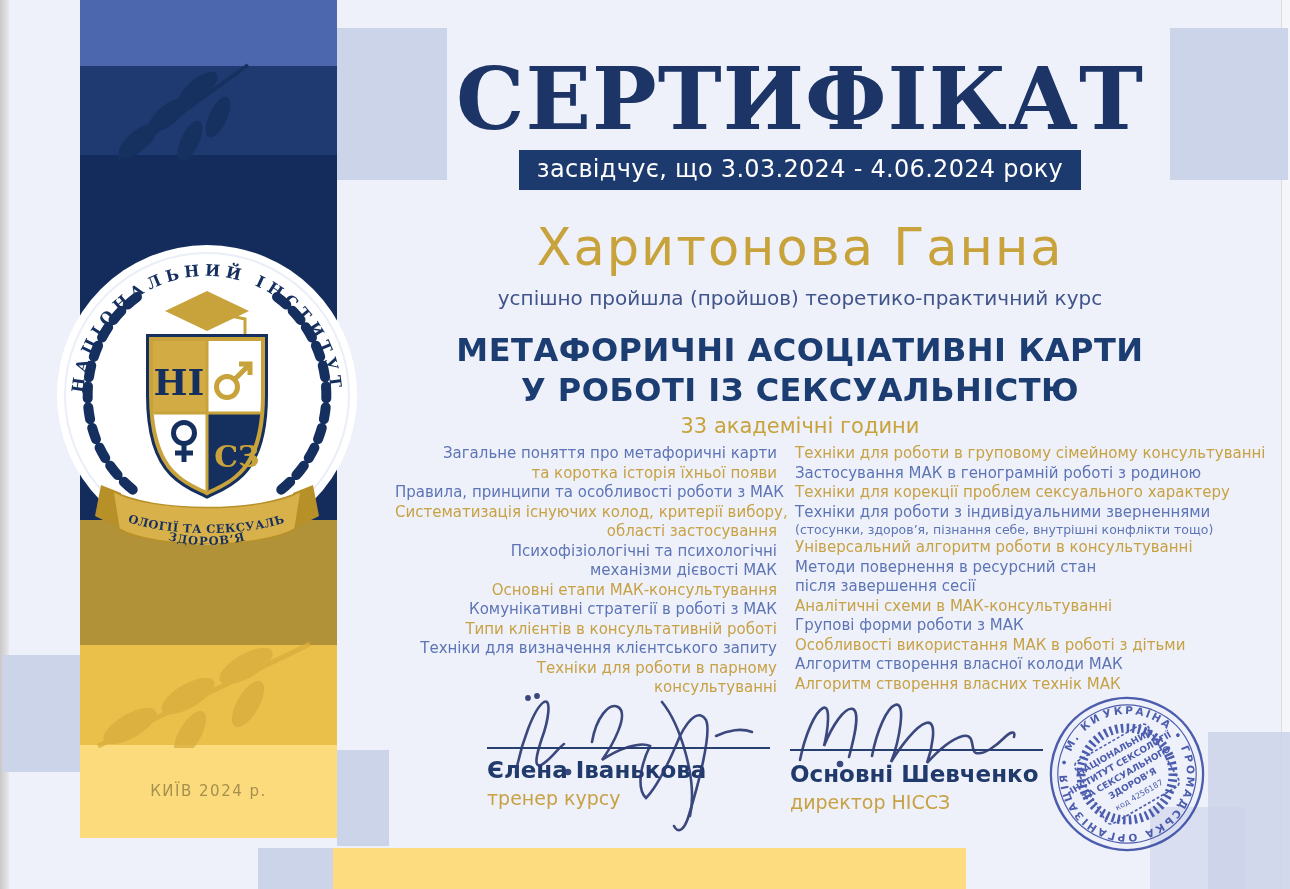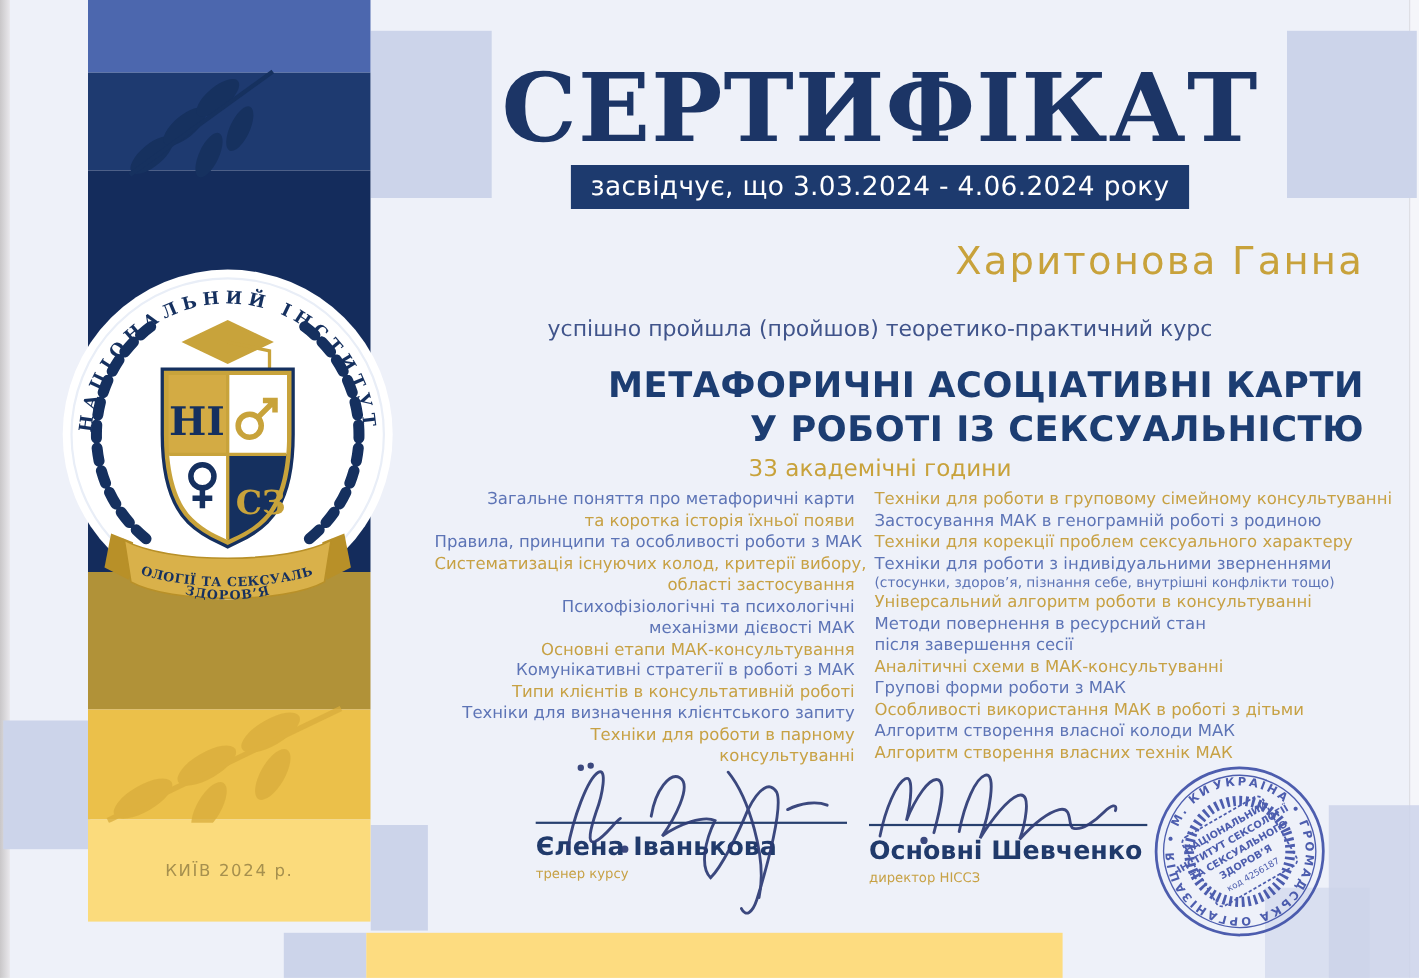--- a/index.html
+++ b/index.html
@@ -24,44 +24,44 @@
         font-size:15px;letter-spacing:1.5px;color:#a6904e;}
   
   .content{left:360px;top:0;width:880px;text-align:center;}
   .title{position:absolute;left:0;top:48px;width:880px;text-align:center;
          font-family:"DejaVu Serif","Liberation Serif",serif;font-weight:700;
          font-size:86px;color:#1c3566;letter-spacing:1px;}
   .badge{position:absolute;left:0;top:150px;width:880px;text-align:center;}
   .badge > span{display:inline-block;background:#1d3a6e;color:#fff;font-size:24px;
         padding:5px 18px 7px;letter-spacing:.3px;}
   .badge .b{font-weight:400;}
-  .name{position:absolute;left:0;top:218px;width:880px;text-align:right;
-        font-size:35px;color:#c8a23b;letter-spacing:2px;}
+  .name{position:absolute;left:0;top:218px;width:880px;text-align:center;
+        font-size:51px;color:#c8a23b;letter-spacing:2px;}
   .subtitle{position:absolute;left:0;top:286px;width:880px;text-align:center;
         font-size:20px;color:#40548b;}
-  .course{position:absolute;left:0;top:330px;width:880px;text-align:right;
+  .course{position:absolute;left:0;top:330px;width:880px;text-align:center;
         font-size:32px;font-weight:700;color:#1c3d72;line-height:40px;letter-spacing:.5px;}
   .hours{position:absolute;left:0;top:414px;width:880px;text-align:center;
         font-size:21px;color:#c8a23b;}
   
   .topics{left:395px;top:444px;width:842px;display:flex;}
   .col{font-size:15px;line-height:19.5px;}
   .col-left{width:382px;text-align:right;}
   .col-right{width:442px;margin-left:18px;text-align:left;}
   .topic{white-space:pre;}
   .topic.blue{color:#5d74b6;}
   .topic.gold{color:#c7a144;}
   .topic-note{font-size:12.5px;line-height:16px;color:#5d74b6;white-space:pre;}
   
   .sigline{border-top:2px solid #27406f;}
   .sigline-l{left:487px;top:747px;width:283px;}
   .sigline-r{left:790px;top:749px;width:253px;}
   .sigblock{text-align:left;}
   .signame{font-size:23px;font-weight:700;color:#203a6b;}
-  .sigrole{font-size:12px;color:#c7a144;margin-top:4px;}
+  .sigrole{font-size:19px;color:#c7a144;margin-top:4px;}
   .sigblock-l{left:487px;top:757px;}
   .sigblock-r{left:790px;top:761px;}
   svg{display:block;}
 </style>
 </head>
 <body>
 
 <div class="abs edge-left"></div>
 <div class="abs edge-right"></div>
 

